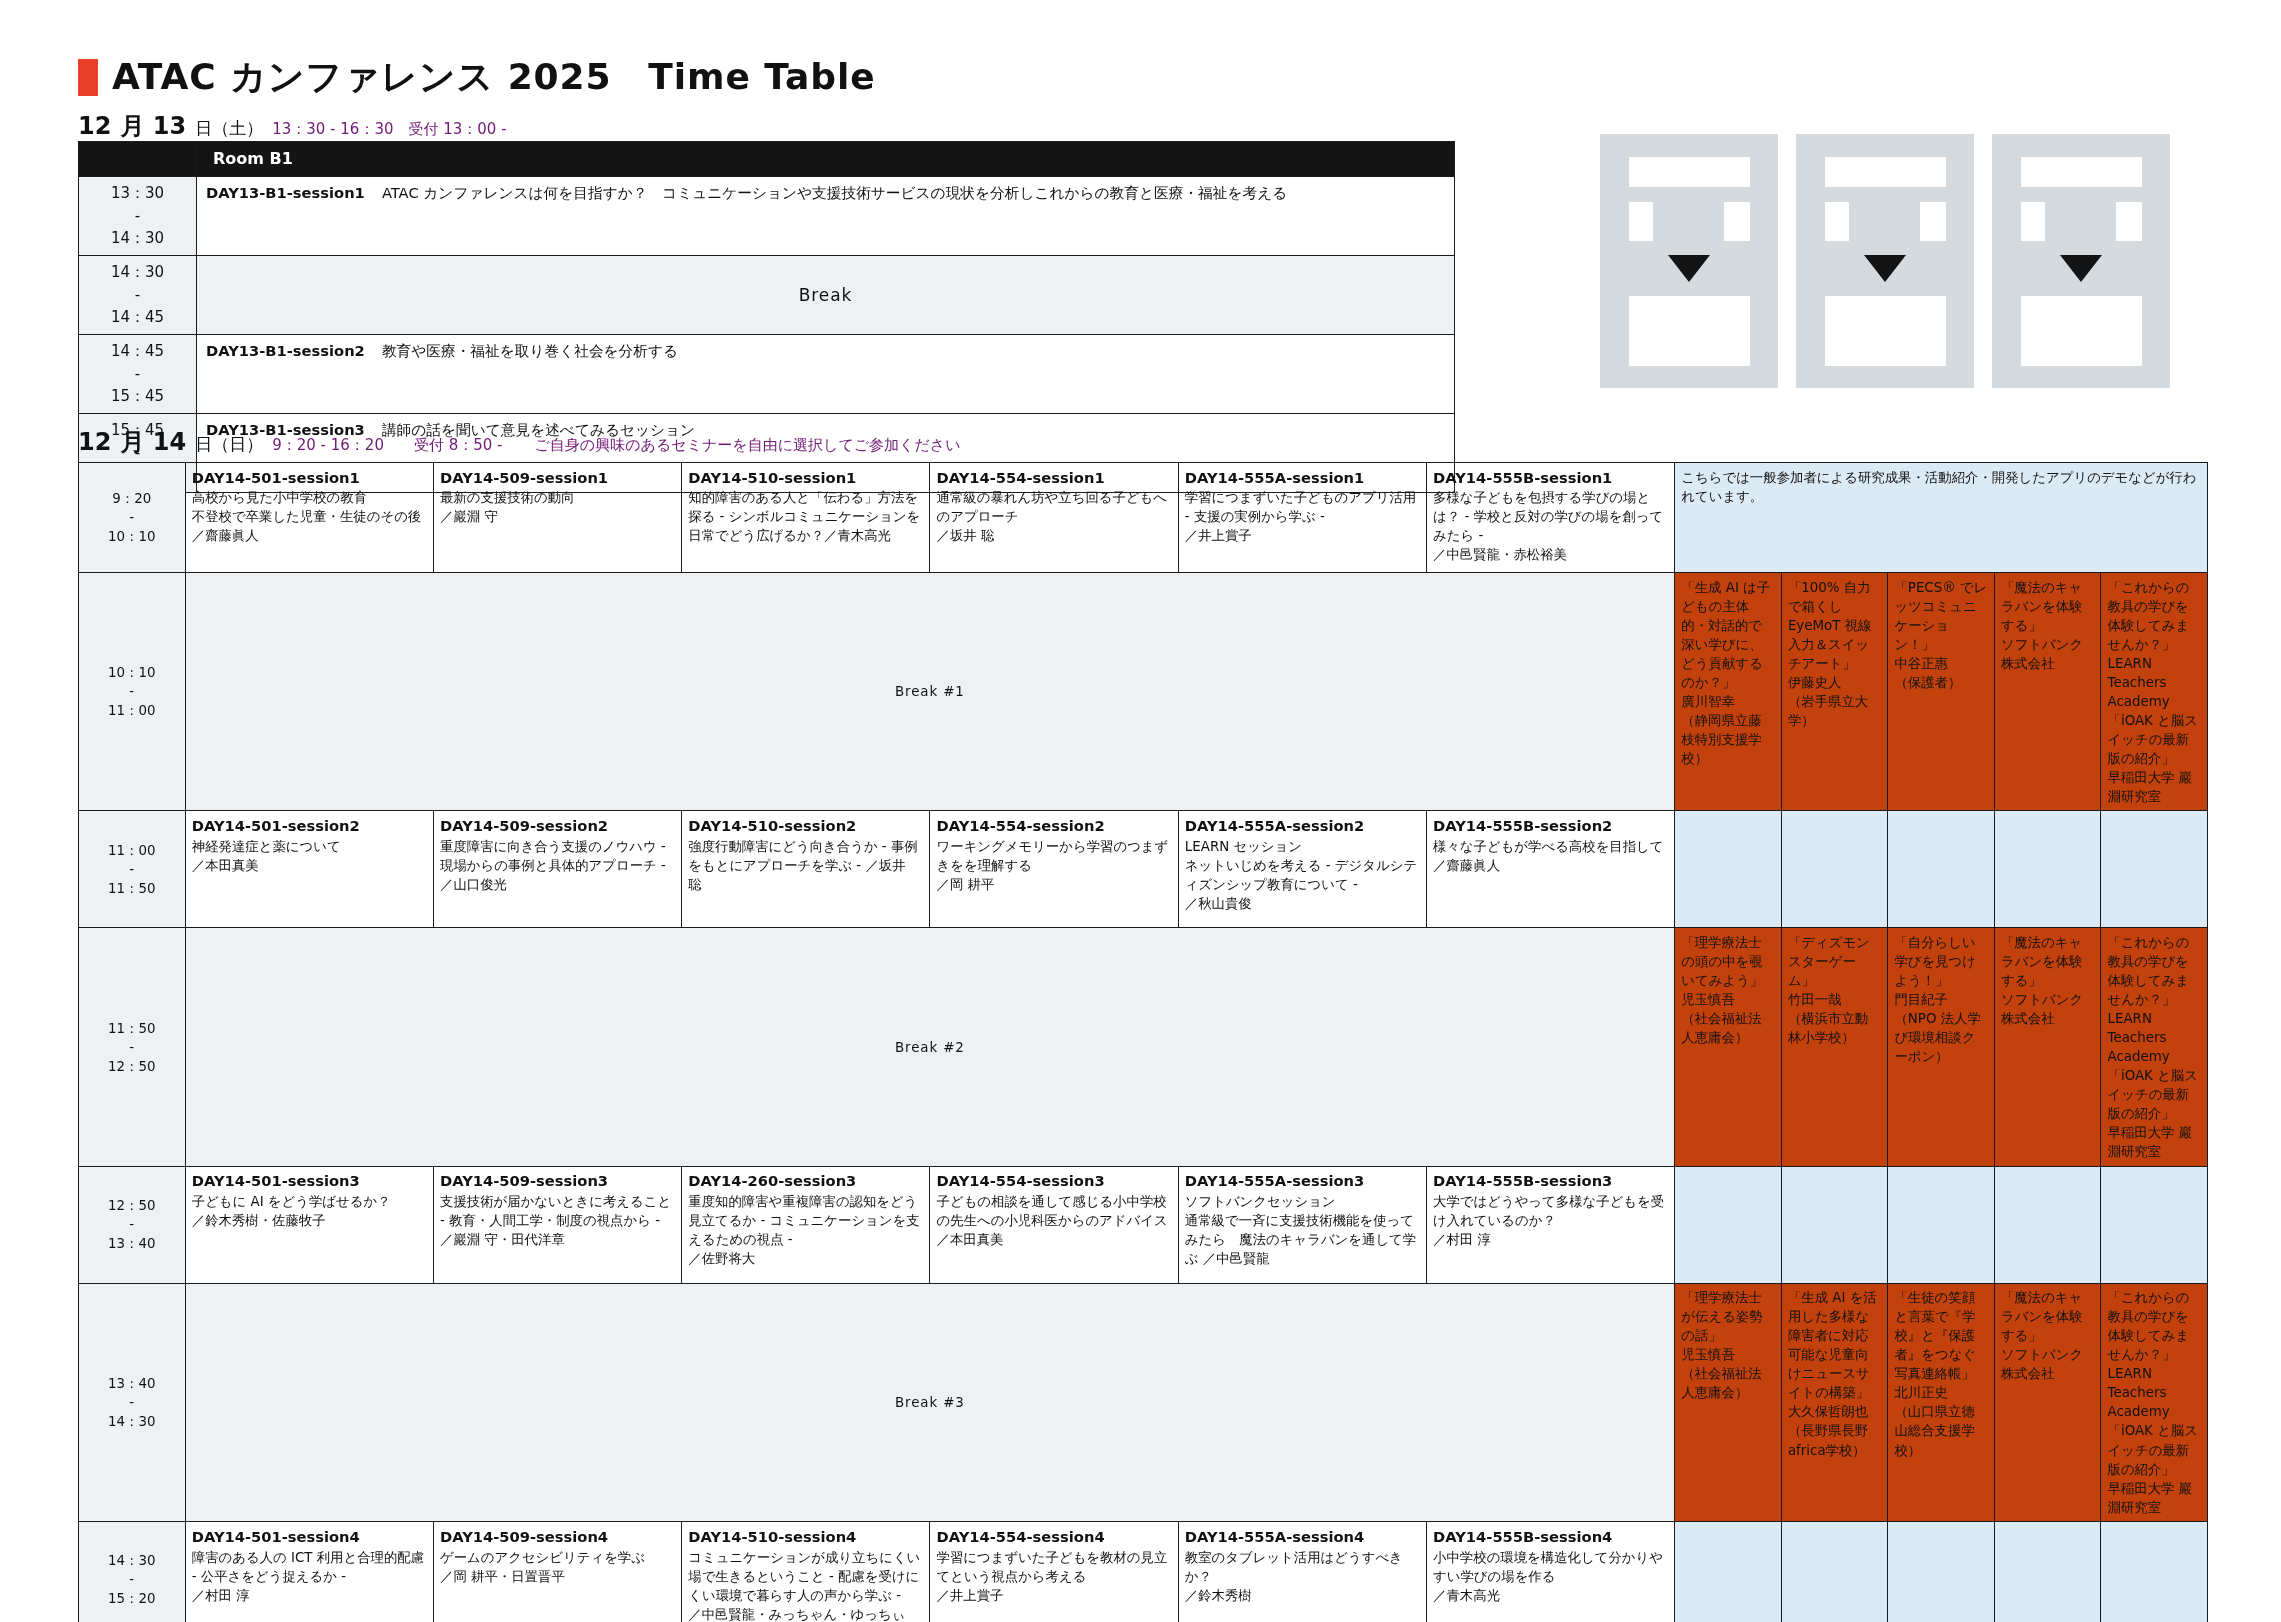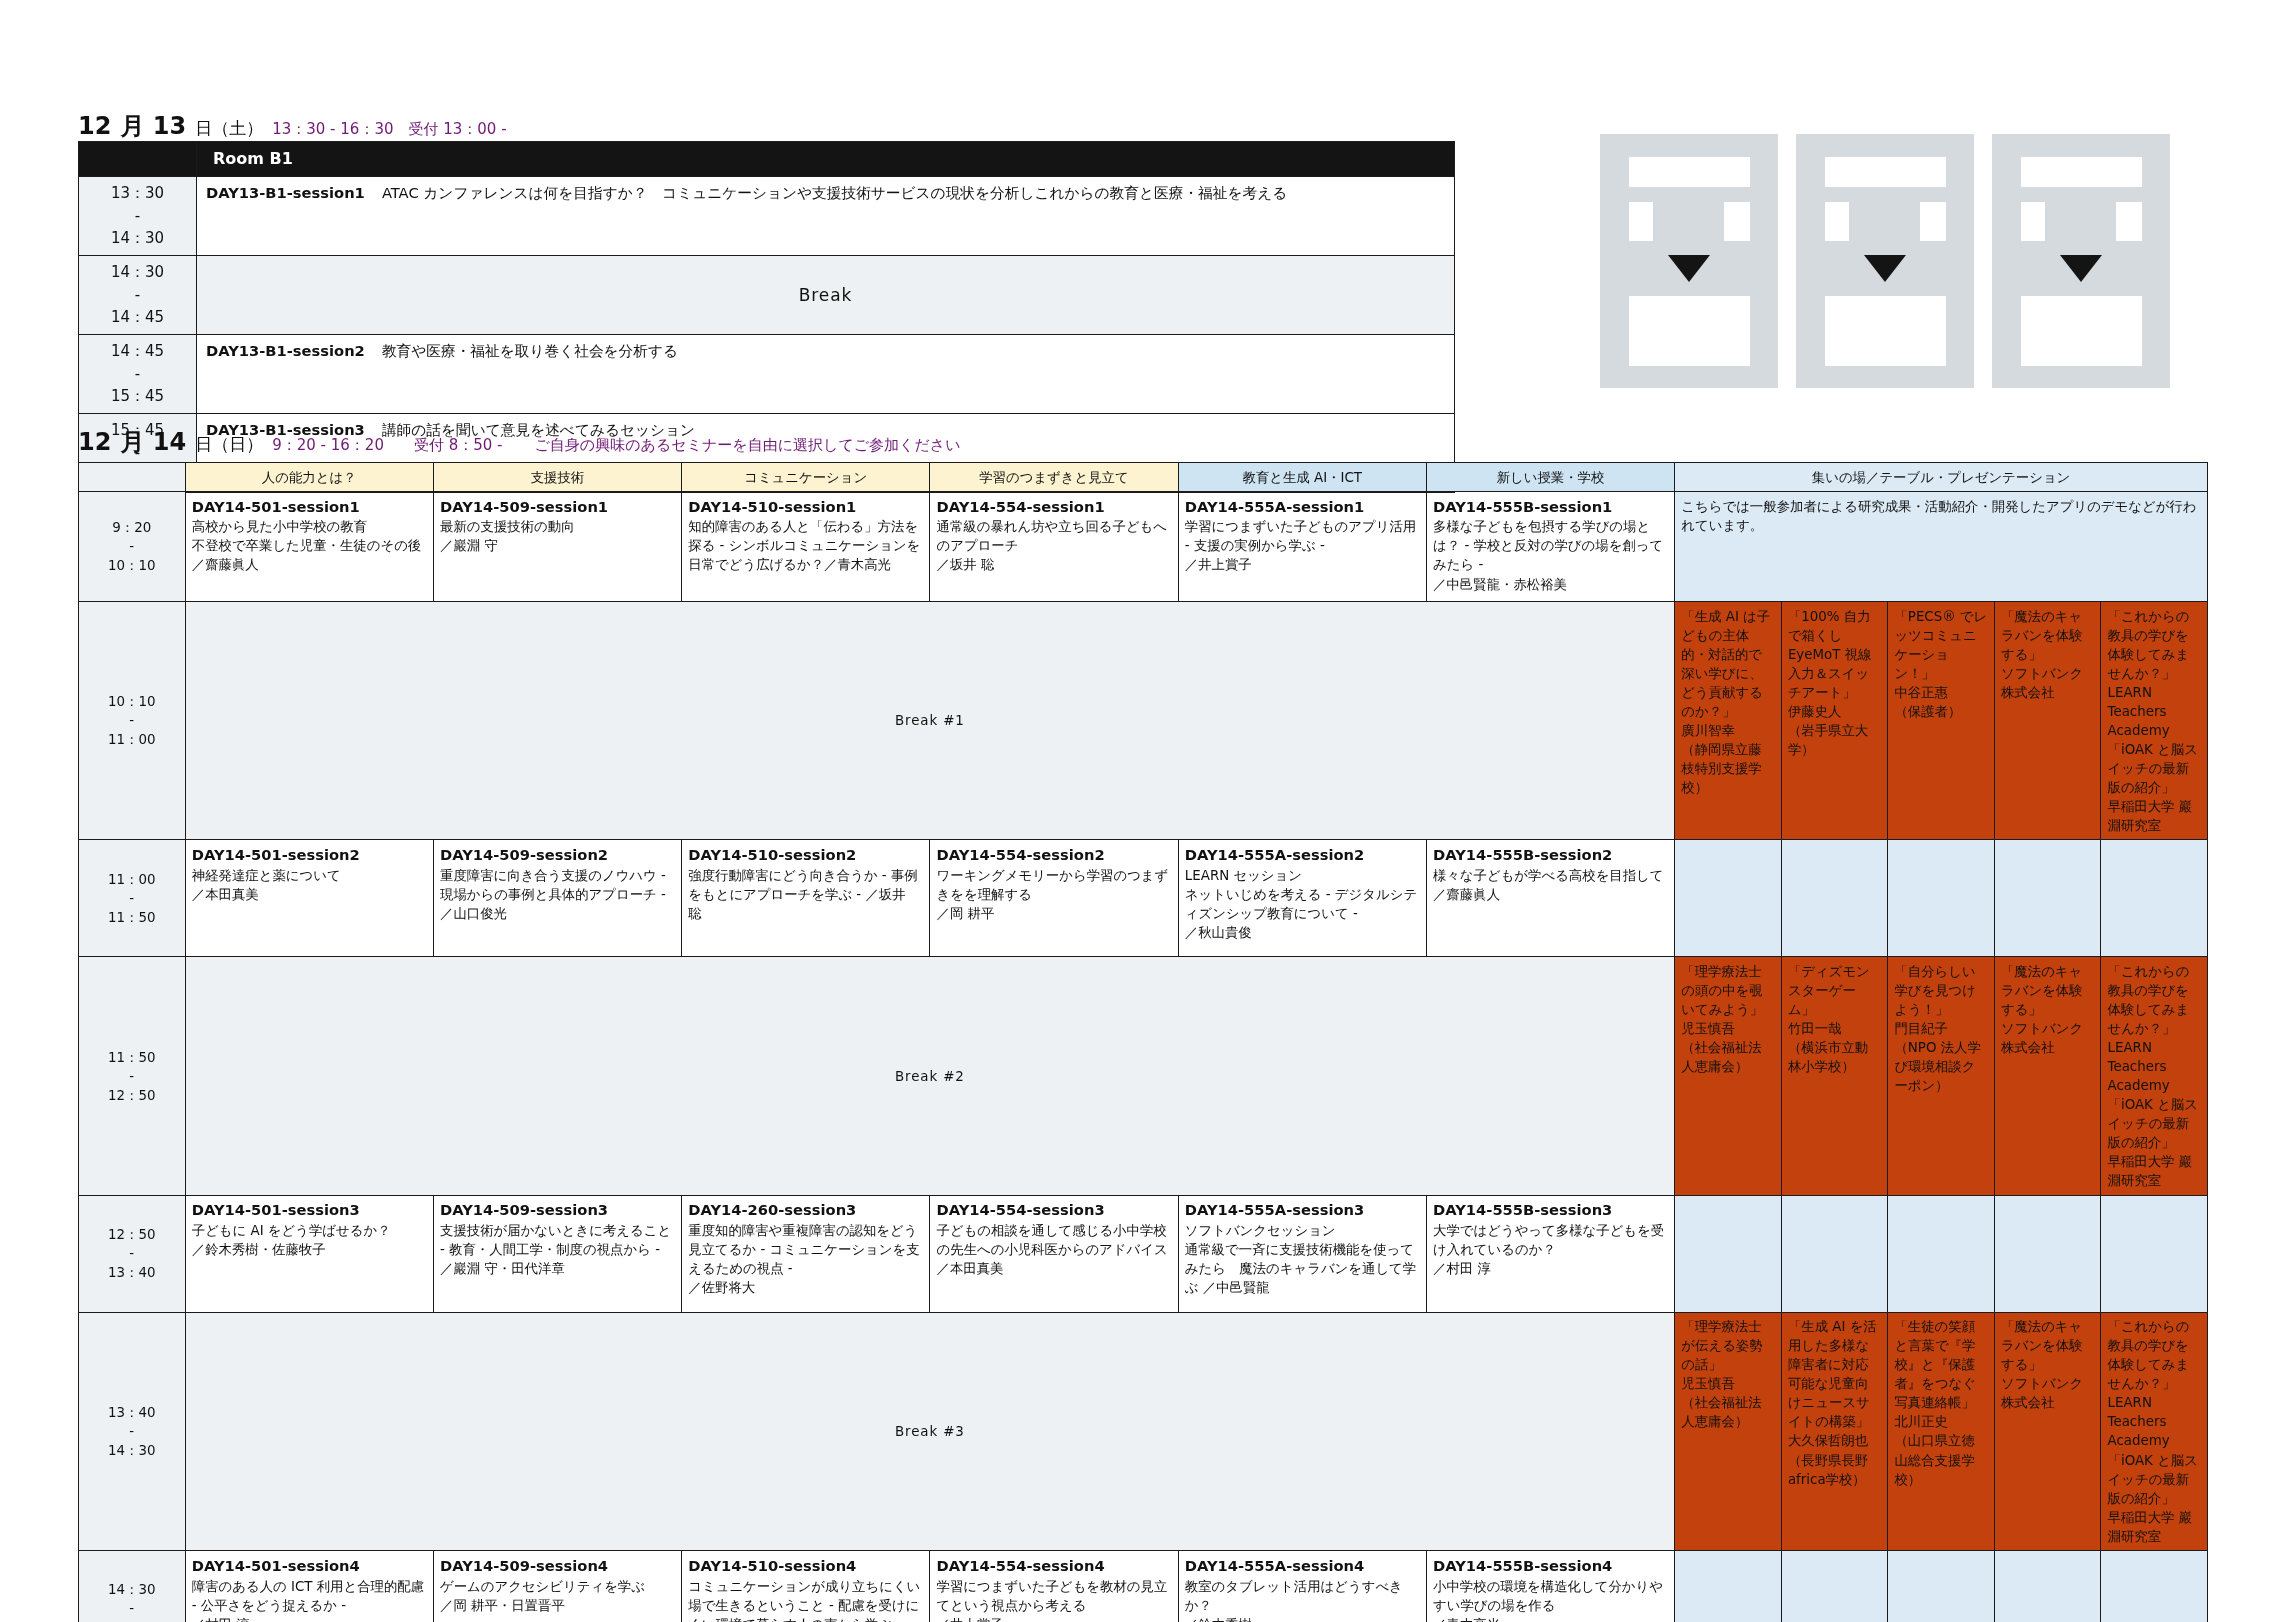--- a/index.html
+++ b/index.html
@@ -48,20 +48,24 @@
   .logo .bar-mid{position:absolute;left:28.5px;top:68px;width:121px;height:39px;background:#fff;}
   .logo .notch{position:absolute;left:53px;top:68px;width:71px;height:39px;background:#d4dadd;}
   .logo .tri{position:absolute;left:68px;top:121px;width:0;height:0;border-left:21.4px solid transparent;border-right:21.4px solid transparent;border-top:27px solid #141414;}
   .logo .base{position:absolute;left:28.5px;top:162px;width:121px;height:70px;background:#fff;}
 </style>
 </head>
 <body>
 
 <div class="page">
 
+  <div class="title-row">
+    <div class="title-mark"></div>
+    <div class="title-text">ATAC カンファレンス 2025　Time Table</div>
+  </div>
 
   <div class="daybar" style="left:78px;top:110px;">
     <span class="d-big">12</span>
     <span class="d-big">月 13</span>
     <span class="d-small">日（土）</span>
     <span class="d-note">13：30 - 16：30　受付 13：00 -</span>
   </div>
 
   <table id="t13">
     <colgroup>
@@ -152,30 +156,20 @@
         <col style="width:233px">
       <col style="width:100px">
         <col style="width:100px">
         <col style="width:100px">
         <col style="width:100px">
         <col style="width:100px">
     </colgroup>
     <tbody>
 
 
-      <tr>
-        <td class="timecell"></td>
-        <td class="cat cat-y">人の能力とは？</td>
-        <td class="cat cat-y">支援技術</td>
-        <td class="cat cat-y">コミュニケーション</td>
-        <td class="cat cat-y">学習のつまずきと見立て</td>
-        <td class="cat cat-b">教育と生成 AI・ICT</td>
-        <td class="cat cat-b">新しい授業・学校</td>
-        <td class="cat tb-area" colspan="5">集いの場／テーブル・プレゼンテーション</td>
-      </tr>
 
       <tr>
         <td class="timecell" style="height:100px;">9：20
 -
 10：10</td>
         <td>
             <div class="sess-id">DAY14-501-session1</div>
             <div style="white-space:pre-line">高校から見た小中学校の教育
 不登校で卒業した児童・生徒のその後
 ／齋藤眞人</div>

